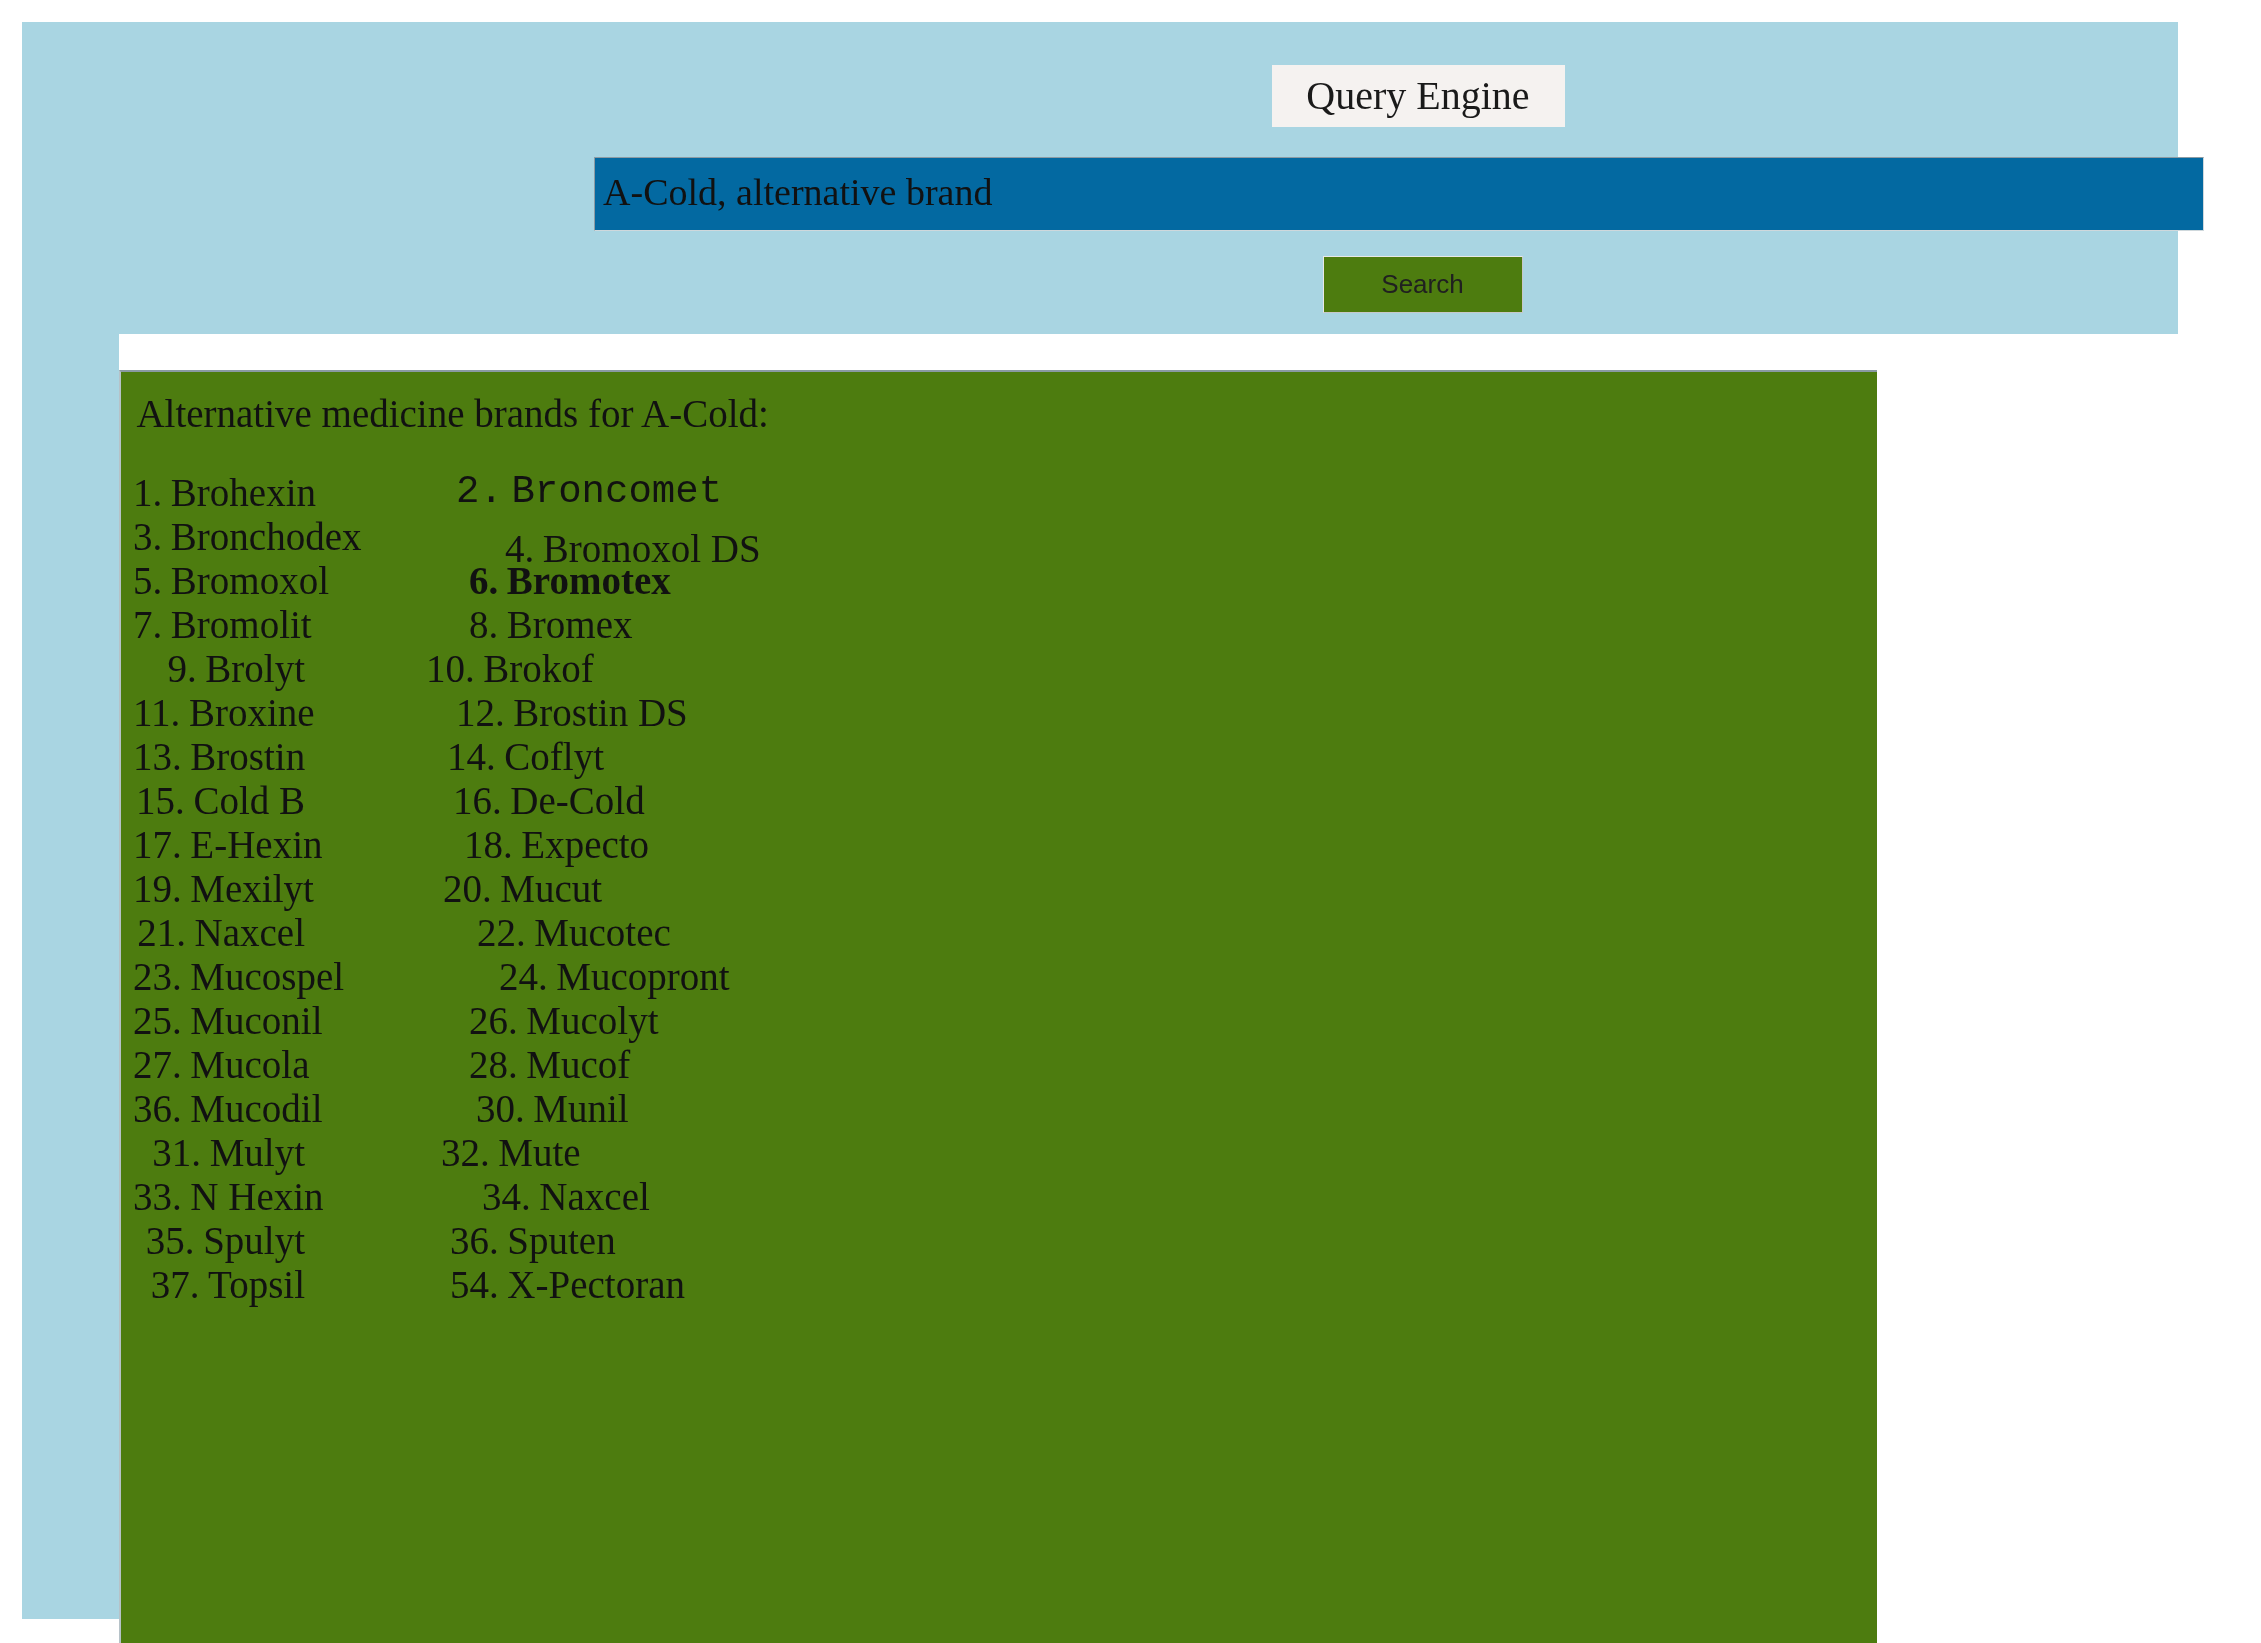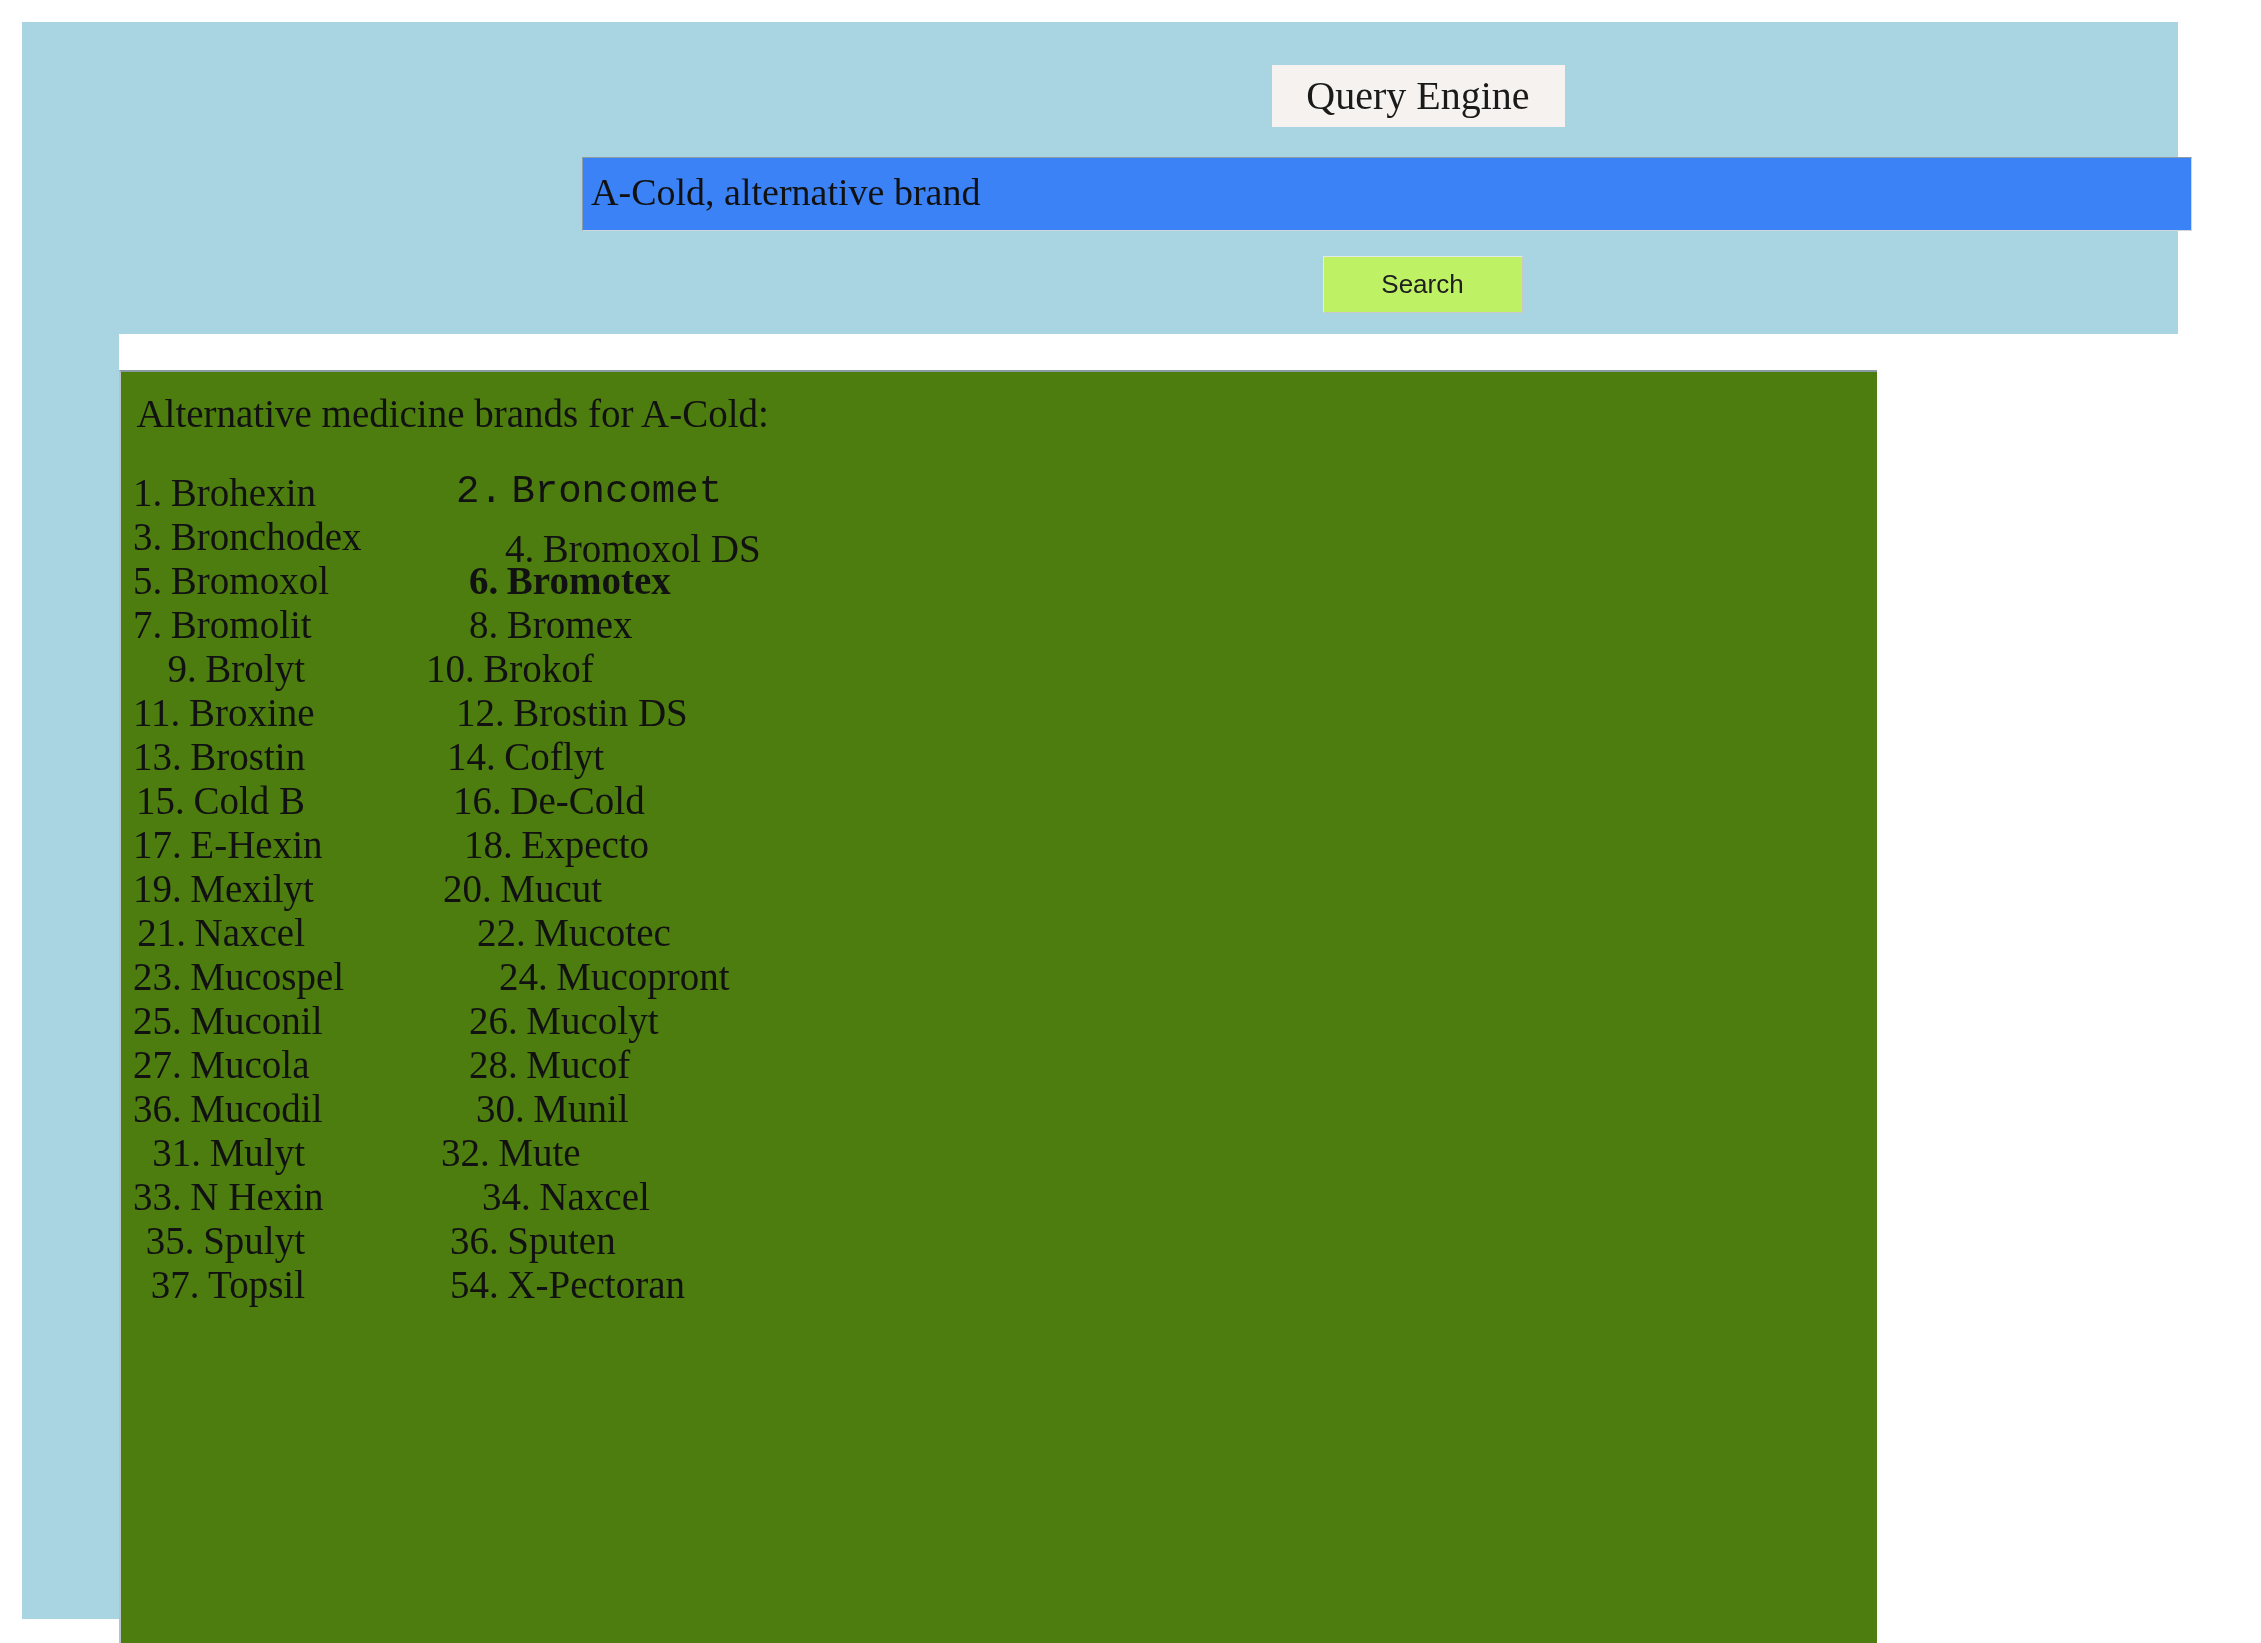--- a/index.html
+++ b/index.html
@@ -60,37 +60,38 @@
     width: 1610px;
     height: 74px;
   }
   #search-input {
     width: 100%;
     height: 100%;
     box-sizing: border-box;
     border: 1.7px solid #8d9ba3;
     border-right-color: #cfd8dc;
     border-bottom-color: #cfd8dc;
-    background: #3b82f6;
+    background: #0369a1;
     font-family: "Liberation Serif", serif;
     font-size: 38px;
     color: #111111;
     padding: 0 8.6px 3.4px 8.6px;
     outline: none;
+    margin-left: 12px;
   }
 
   
   #search-button {
     position: absolute;
     left: 1301px;
     top: 234px;
     width: 200px;
     height: 57px;
     box-sizing: border-box;
-    background: #bef264;
+    background: #4d7c0f;
     border: 1.7px solid #c8c8c8;
     border-top-color: #e8e8e8;
     border-left-color: #e8e8e8;
     font-family: "Liberation Sans", sans-serif;
     font-size: 26px;
     color: #202020;
     cursor: pointer;
     display: flex;
     align-items: center;
     justify-content: center;

